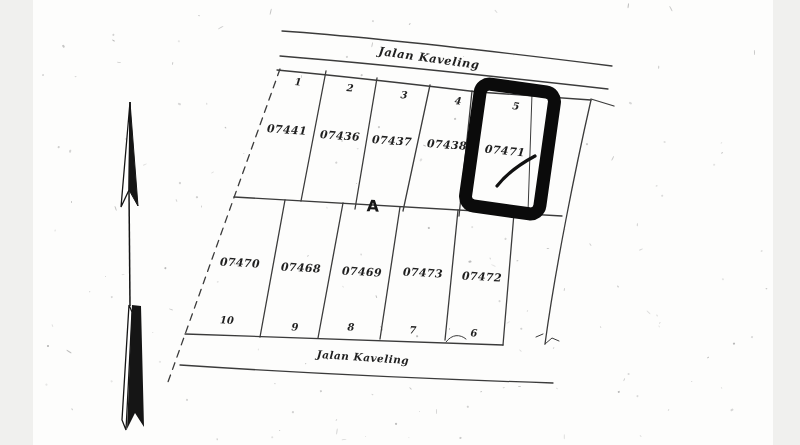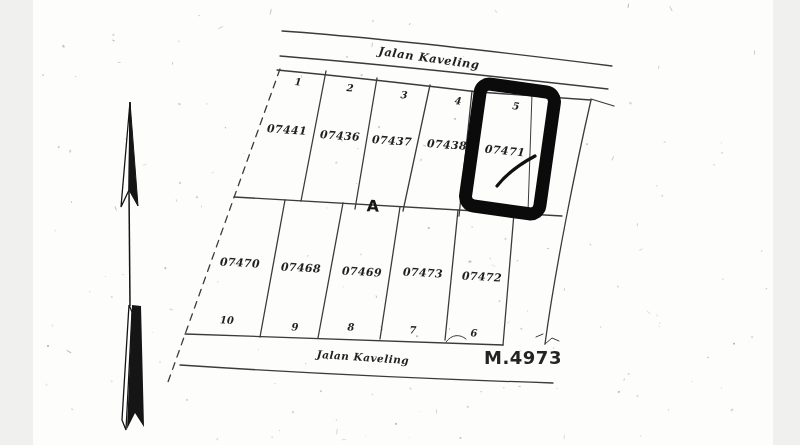--- a/index.html
+++ b/index.html
@@ -232,21 +232,20 @@
     </g>
 
     <path d="M497,186 C505,176 520,164 535,156" stroke="#111" stroke-width="3.2" fill="none" stroke-linecap="round"></path>
   </svg>
 
   <div class="hl-box"></div>
 
   <span class="lbl script" style="left:429px;top:58px;--r:8deg">Jalan Kaveling</span>
   <span class="lbl script-sm" style="left:363px;top:357px;--r:4deg">Jalan Kaveling</span>
   <span class="lbl blockA" style="left:373px;top:206px;--r:2deg">A</span>
-  <span class="lbl sheet" style="left:523px;top:357px">M.4973</span>
 
   <span class="lbl idx" style="left:298px;top:82px;--r:6deg">1</span>
   <span class="lbl idx" style="left:350px;top:88px;--r:6deg">2</span>
   <span class="lbl idx" style="left:404px;top:95px;--r:6deg">3</span>
   <span class="lbl idx" style="left:458px;top:101px;--r:6deg">4</span>
   <span class="lbl idx" style="left:516px;top:106px;--r:8deg">5</span>
 
   <span class="lbl cert" style="left:287px;top:130px;--r:4deg">07441</span>
   <span class="lbl cert" style="left:340px;top:136px;--r:4deg">07436</span>
   <span class="lbl cert" style="left:392px;top:141px;--r:4deg">07437</span>

